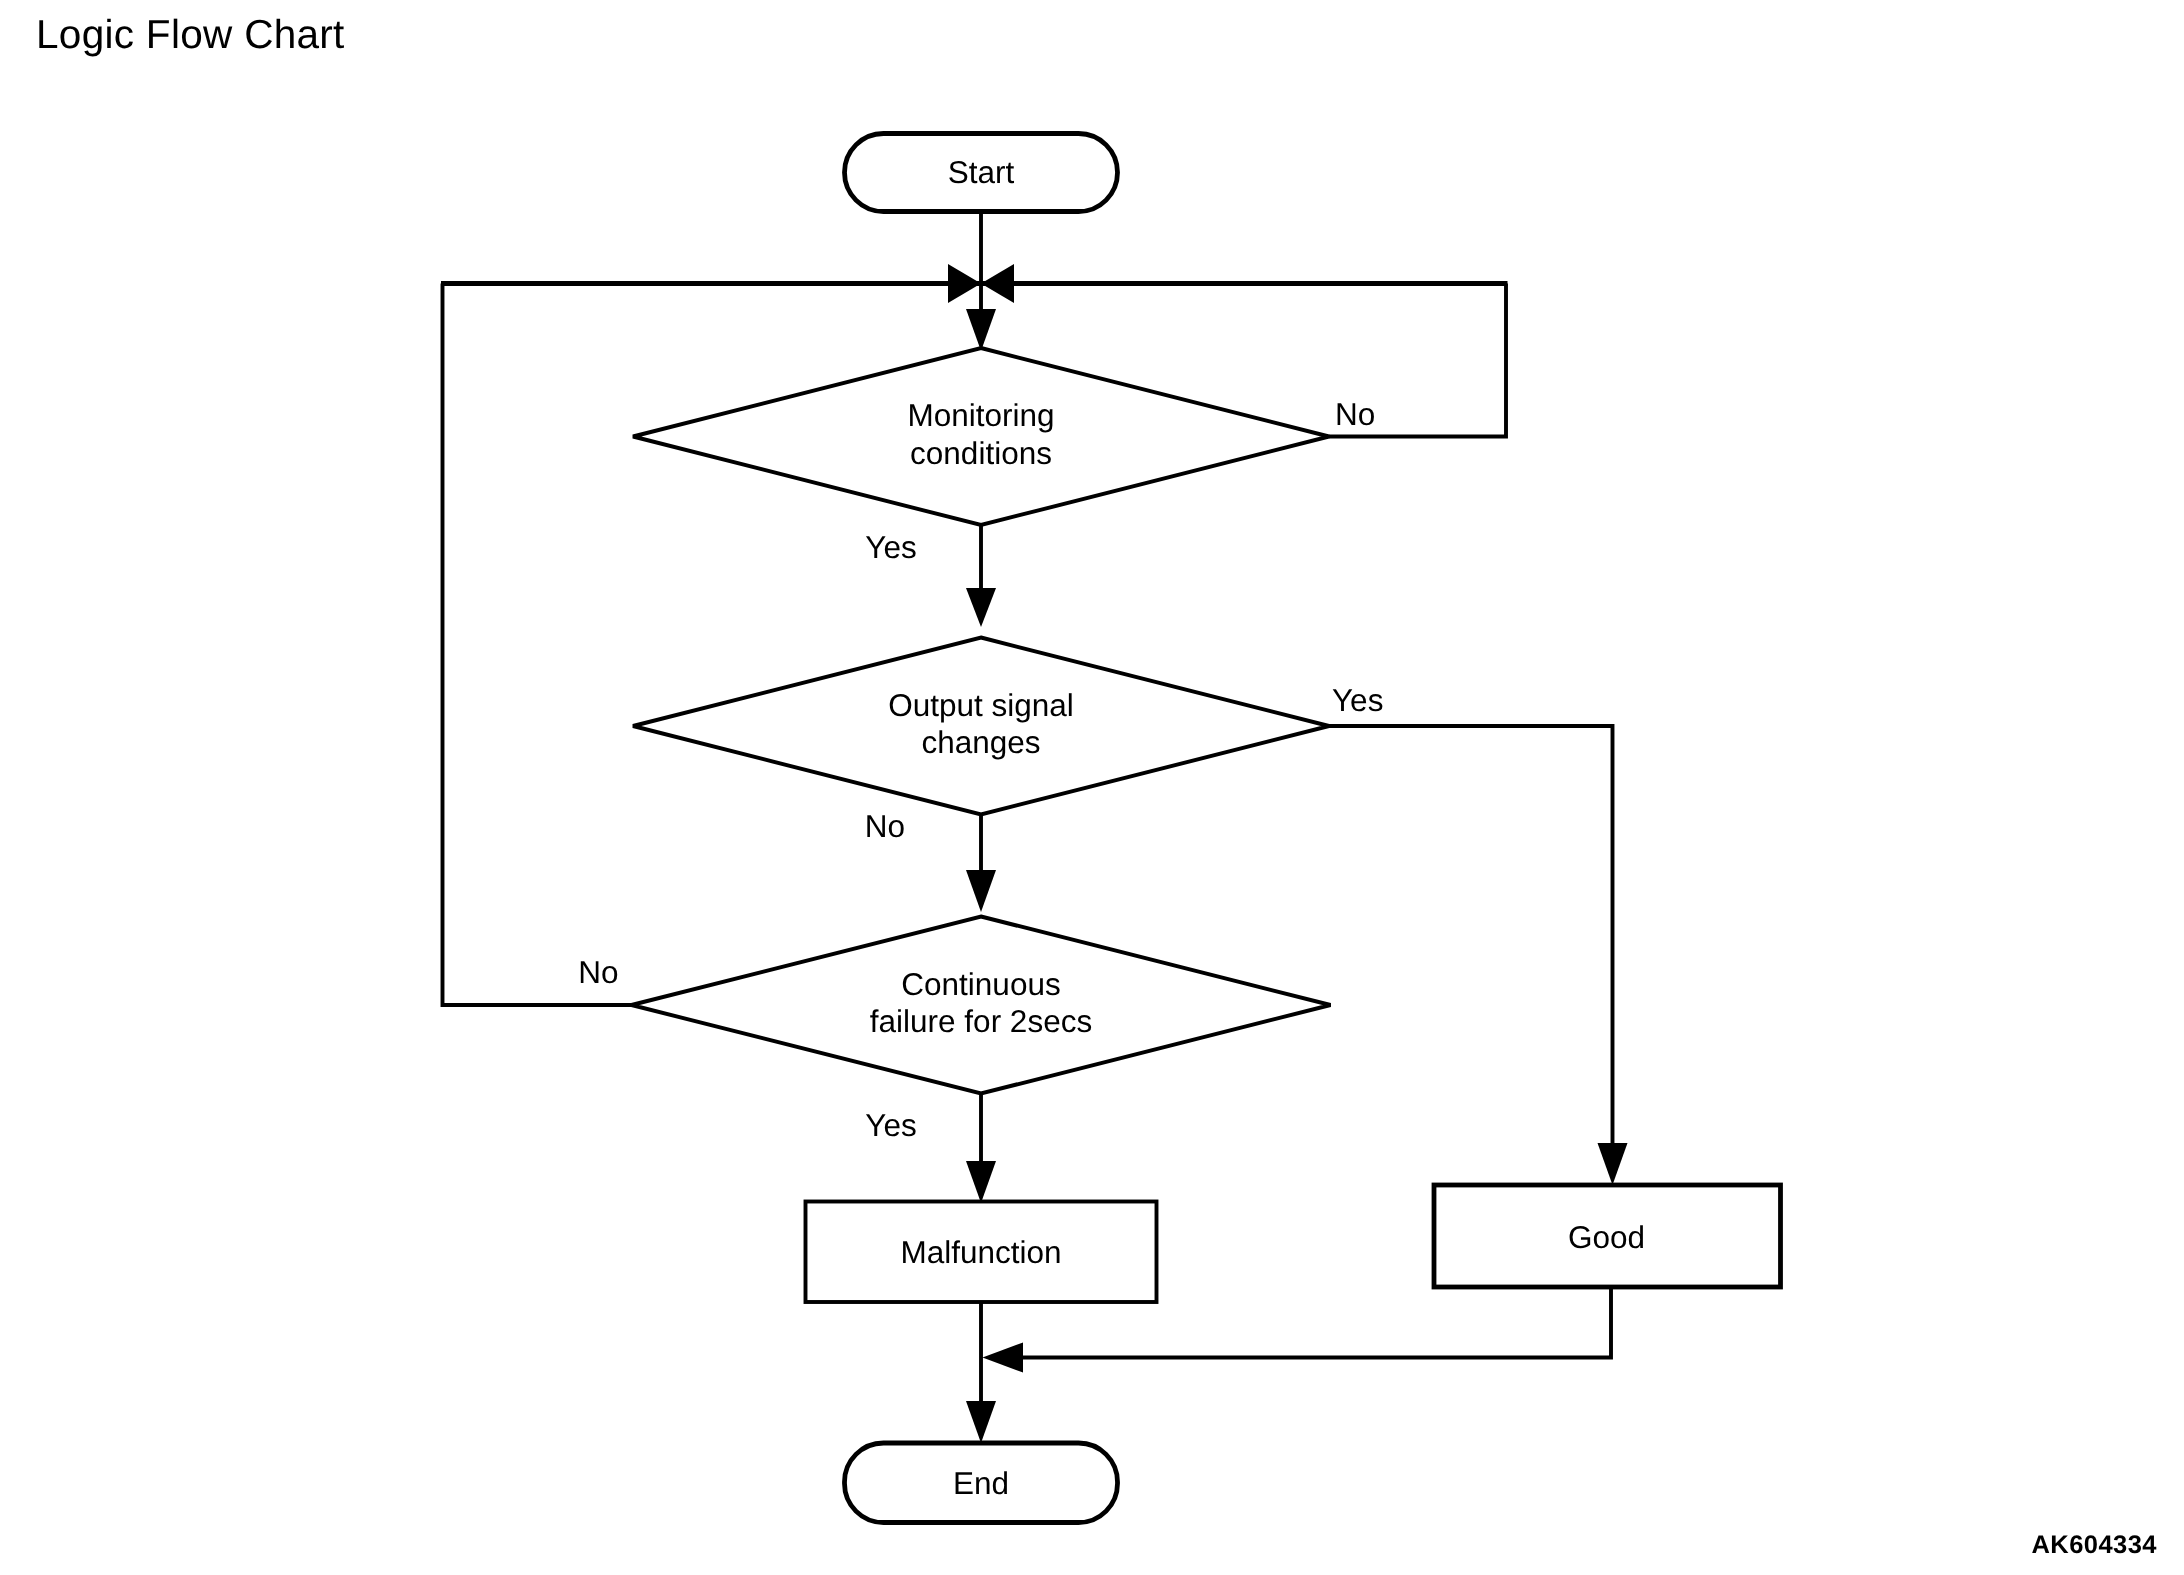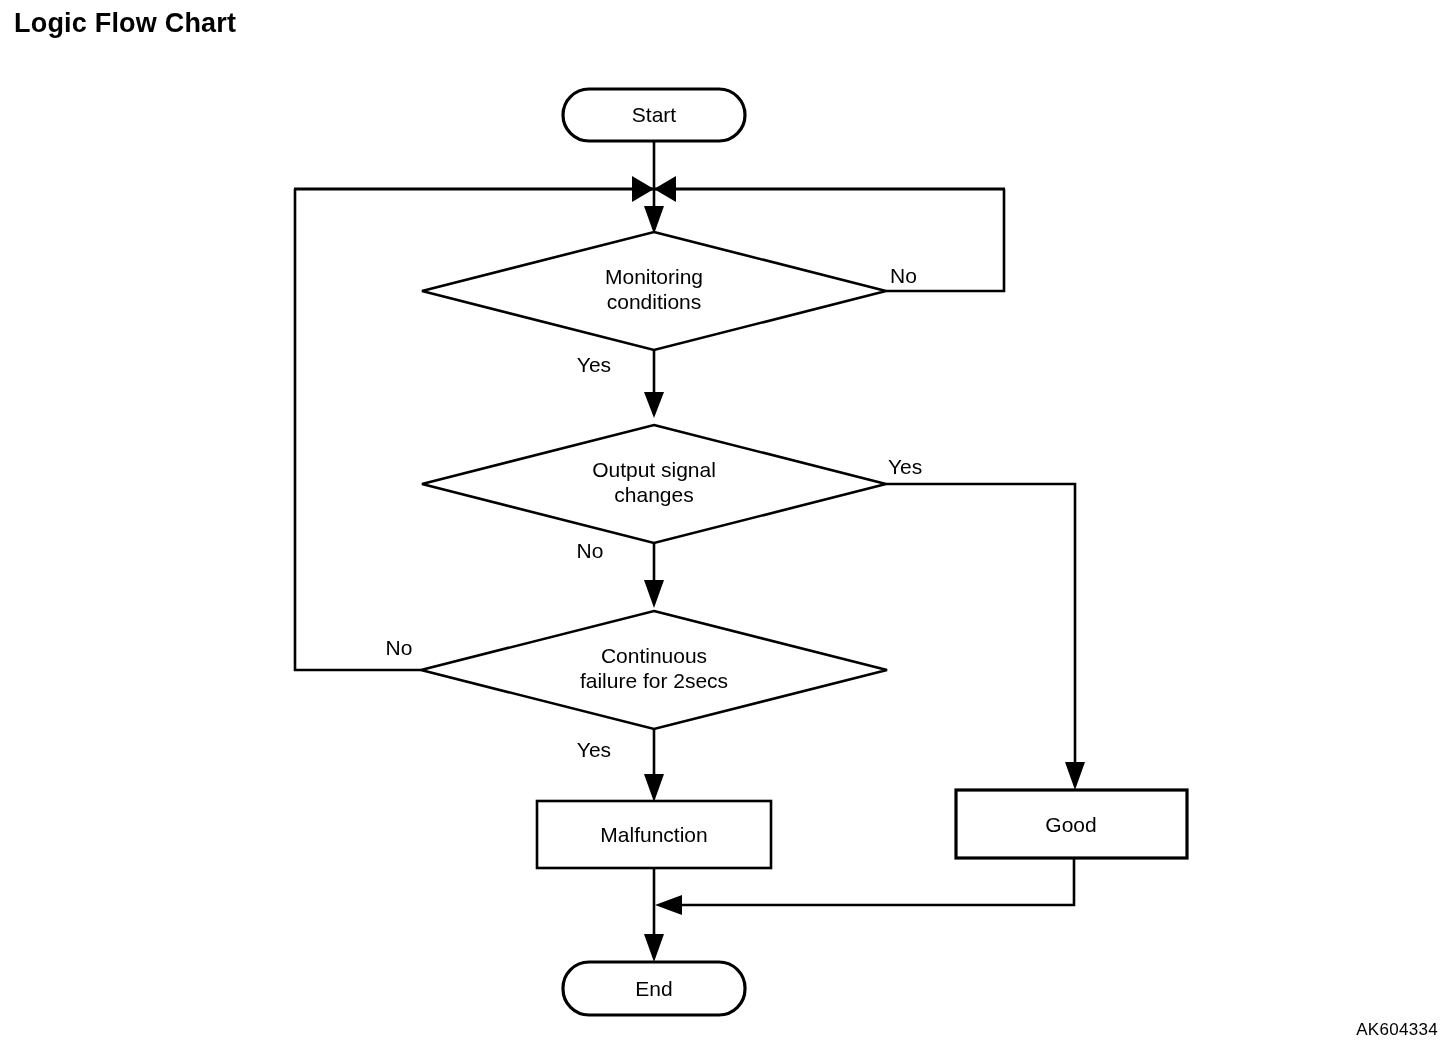--- a/index.html
+++ b/index.html
@@ -14,40 +14,40 @@
   }
   #page {
     position: relative;
     width: 1456px;
     height: 1050px;
     background: #ffffff;
     overflow: hidden;
   }
   #page-title {
     position: absolute;
-    left: 14px;
+    left: 24px;
     top: 8px;
     font-size: 27px;
-    font-weight: bold;
+    font-weight: normal;
     letter-spacing: 0.2px;
     white-space: nowrap;
   }
   #flow-svg {
     position: absolute;
     left: 0;
     top: 0;
     width: 1456px;
     height: 1050px;
   }
   #watermark {
     position: absolute;
     right: 18px;
     bottom: 10px;
     font-size: 17px;
-    font-weight: normal;
+    font-weight: bold;
     letter-spacing: 0.3px;
   }
   .node-text {
     font-family: "Liberation Sans", sans-serif;
     font-size: 21px;
     fill: #000000;
   }
   .edge-label {
     font-family: "Liberation Sans", sans-serif;
     font-size: 21px;

